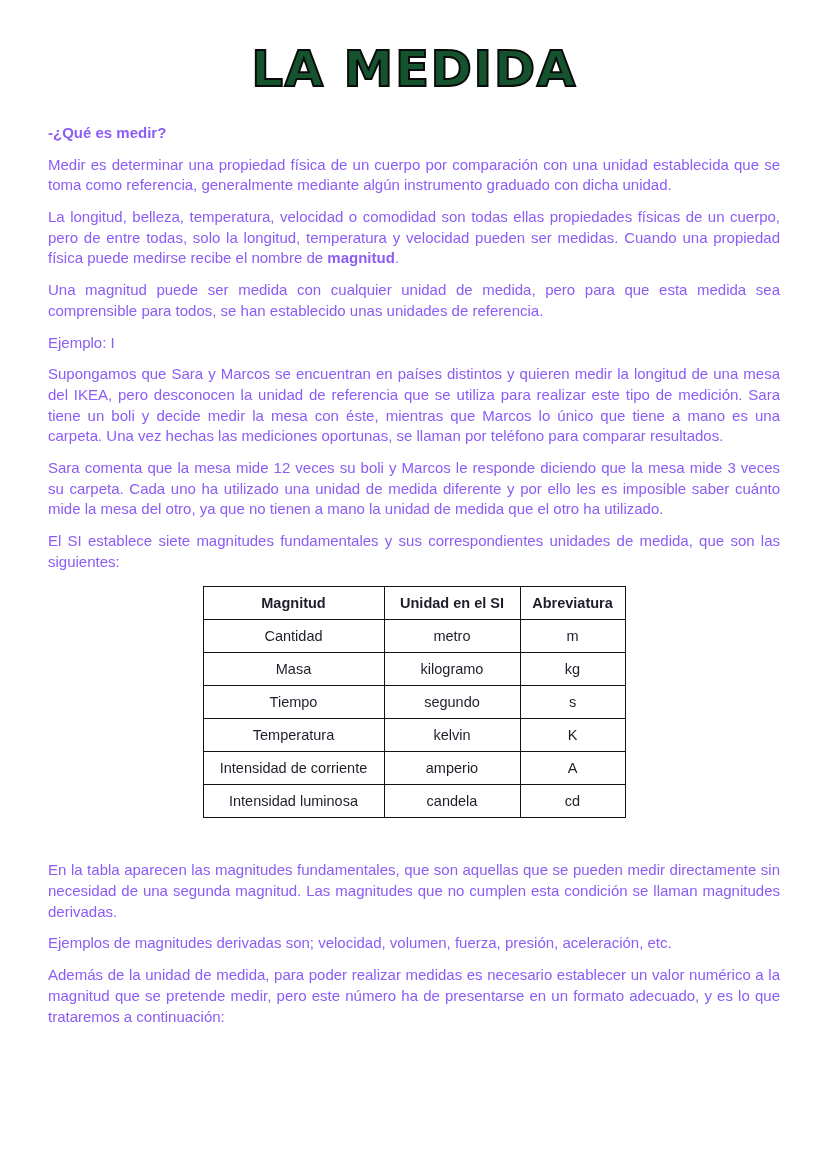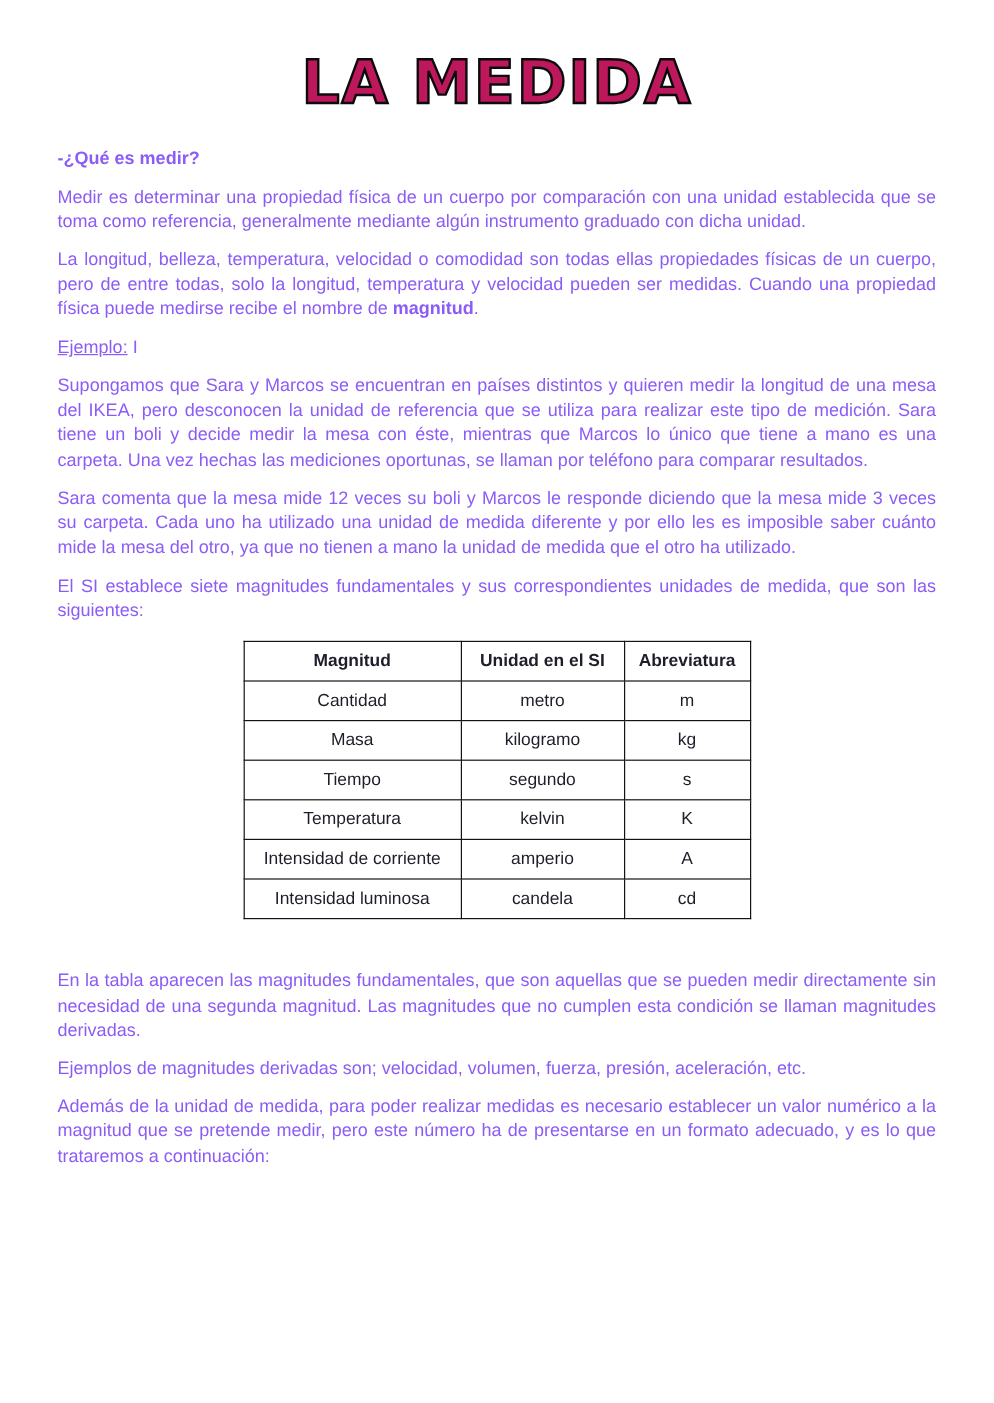--- a/index.html
+++ b/index.html
@@ -11,36 +11,36 @@
     font-family: "Liberation Sans", "DejaVu Sans", sans-serif;
     color: #1e1e2a;
   }
   .page { padding: 40px 48px 0 48px; }
   .title {
     text-align: center;
     font-size: 50px;
     line-height: 1.1;
     font-weight: bold;
     letter-spacing: 1.5px;
-    color: #be185d;
+    color: #14532d;
     -webkit-text-stroke: 2px #0b0b0b;
     margin: 2px 0 26px 0;
     font-family: "DejaVu Sans", "Liberation Sans", sans-serif;
   }
   .para {
     font-size: 15px;
     line-height: 1.38;
     text-align: justify;
     margin-bottom: 11px;
     color: #8b5cf6;
   }
   .para.heading { font-weight: bold; text-align: left; }
   .para.example { text-align: left; }
   .b { font-weight: bold; }
-  .u { text-decoration: underline; }
+  .u { }
   .si-table {
     border-collapse: collapse;
     margin: 14px auto 42px auto;
   }
   .si-table th, .si-table td {
     border: 1.6px solid #141414;
     text-align: center;
     vertical-align: middle;
     font-size: 14.5px;
     padding: 8px 10px;
@@ -56,20 +56,21 @@
 <body>
 
 <div class="page">
 
   <h1 class="title">LA MEDIDA</h1>
 
   <div id="content-top">
       <p class="para heading"><span class="b">-¿Qué es medir?</span></p>
       <p class="para"><span>Medir es determinar una propiedad física de un cuerpo por comparación con una unidad establecida que se toma como referencia, generalmente mediante algún instrumento graduado con dicha unidad.</span></p>
       <p class="para"><span>La longitud, belleza, temperatura, velocidad o comodidad son todas ellas propiedades físicas de un cuerpo, pero de entre todas, solo la longitud, temperatura y velocidad pueden ser medidas. Cuando una propiedad física puede medirse recibe el nombre de </span><span class="b">magnitud</span><span>.</span></p>
+      <p class="para"><span>Una magnitud puede ser medida con cualquier unidad de medida, pero para que esta medida sea comprensible para todos, se han establecido unas unidades de referencia.</span></p>
       <p class="para example"><span class="u">Ejemplo:</span><span> I</span></p>
       <p class="para"><span>Supongamos que Sara y Marcos se encuentran en países distintos y quieren medir la longitud de una mesa del IKEA, pero desconocen la unidad de referencia que se utiliza para realizar este tipo de medición. Sara tiene un boli y decide medir la mesa con éste, mientras que Marcos lo único que tiene a mano es una carpeta. Una vez hechas las mediciones oportunas, se llaman por teléfono para comparar resultados.</span></p>
       <p class="para"><span>Sara comenta que la mesa mide 12 veces su boli y Marcos le responde diciendo que la mesa mide 3 veces su carpeta. Cada uno ha utilizado una unidad de medida diferente y por ello les es imposible saber cuánto mide la mesa del otro, ya que no tienen a mano la unidad de medida que el otro ha utilizado.</span></p>
       <p class="para"><span>El SI establece siete magnitudes fundamentales y sus correspondientes unidades de medida, que son las siguientes:</span></p>
     </div>
 
   <table class="si-table">
     <thead>
       <tr id="table-head-row">
           <th class="col-magnitud">Magnitud</th>

